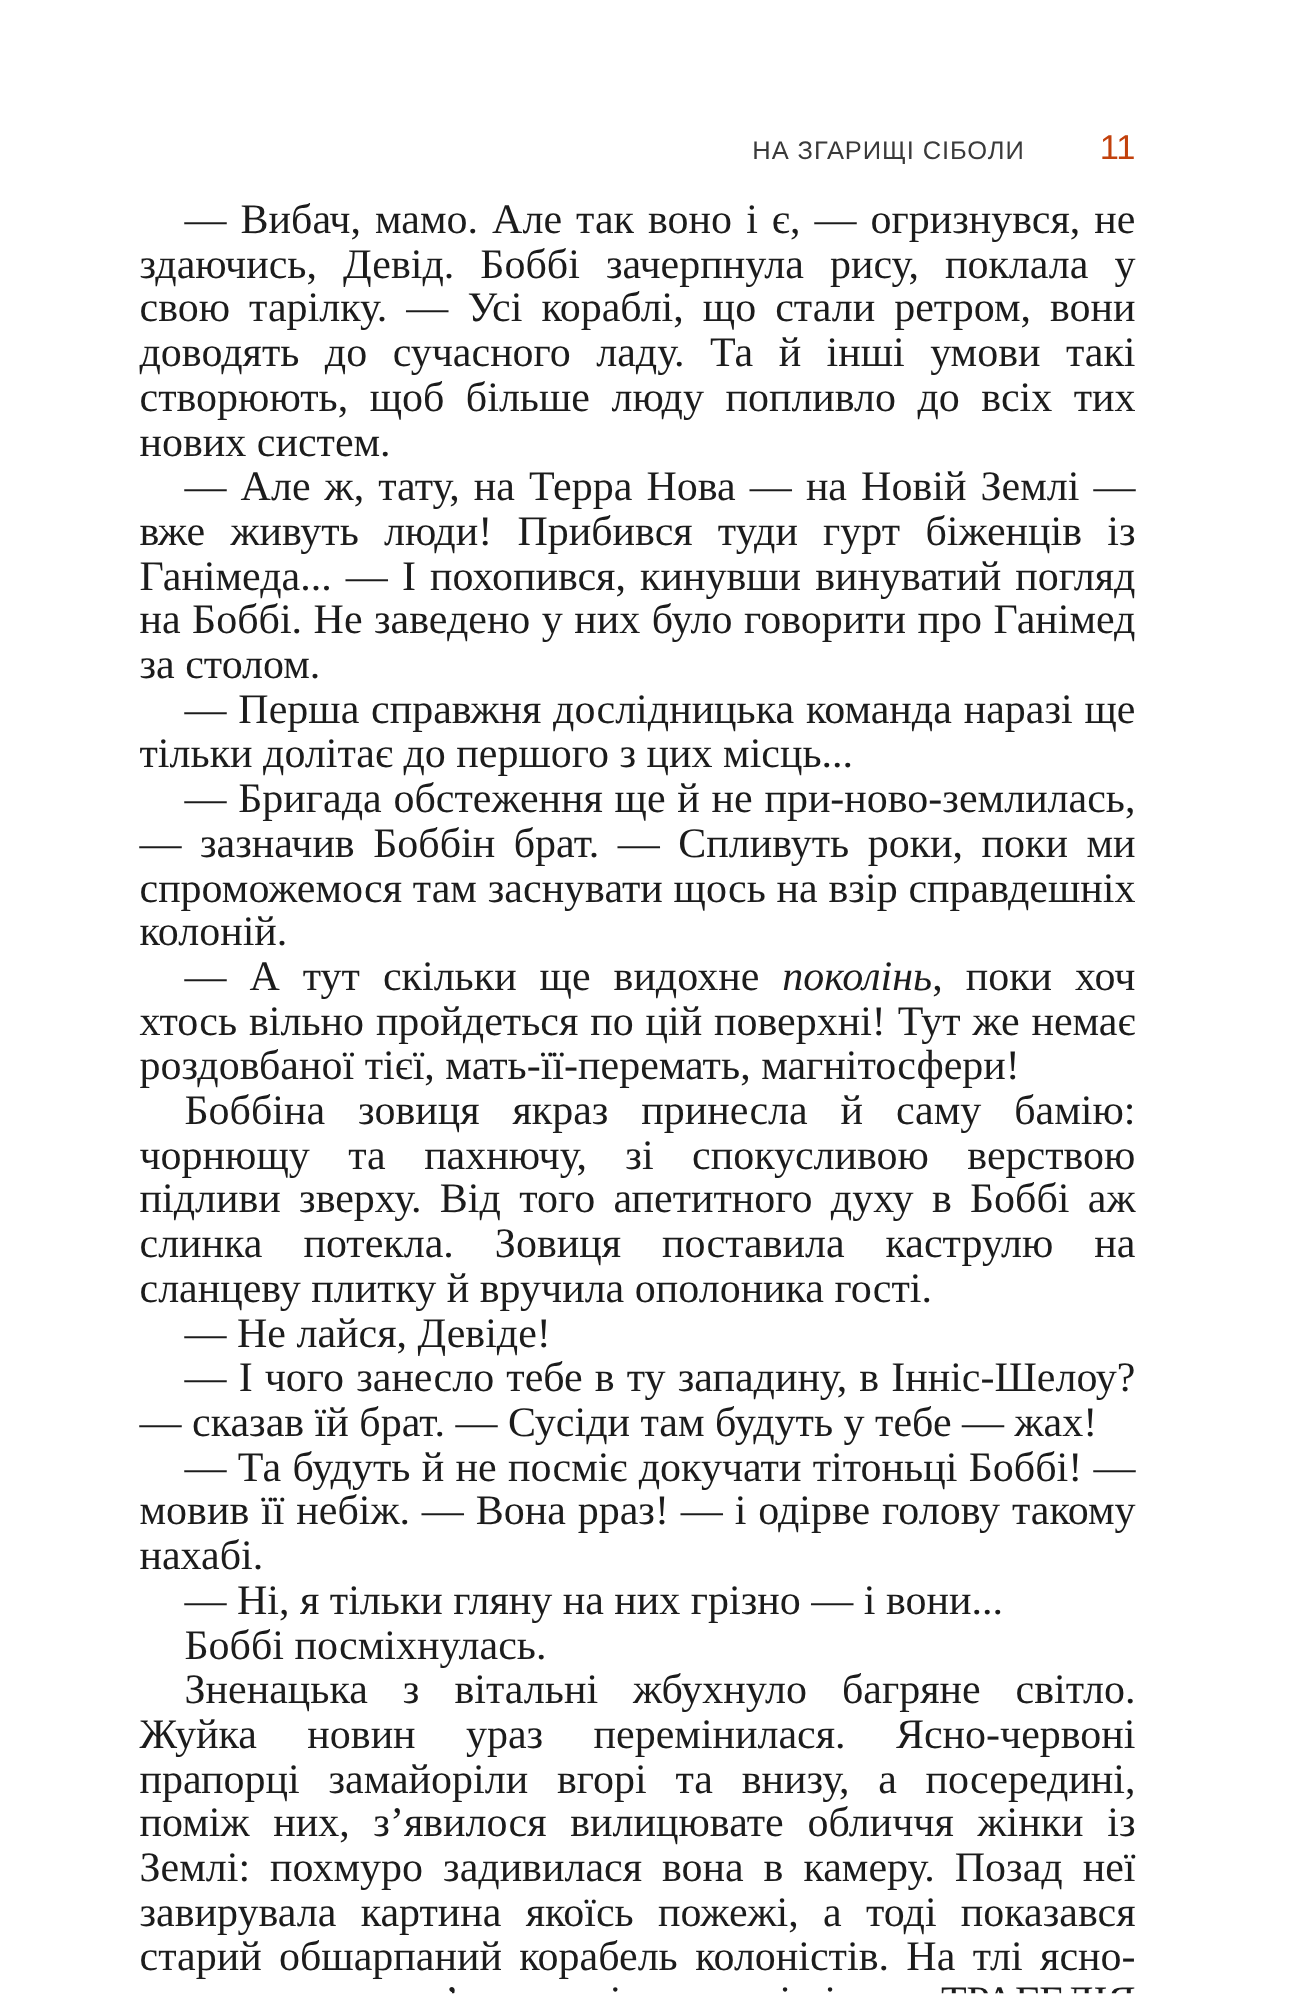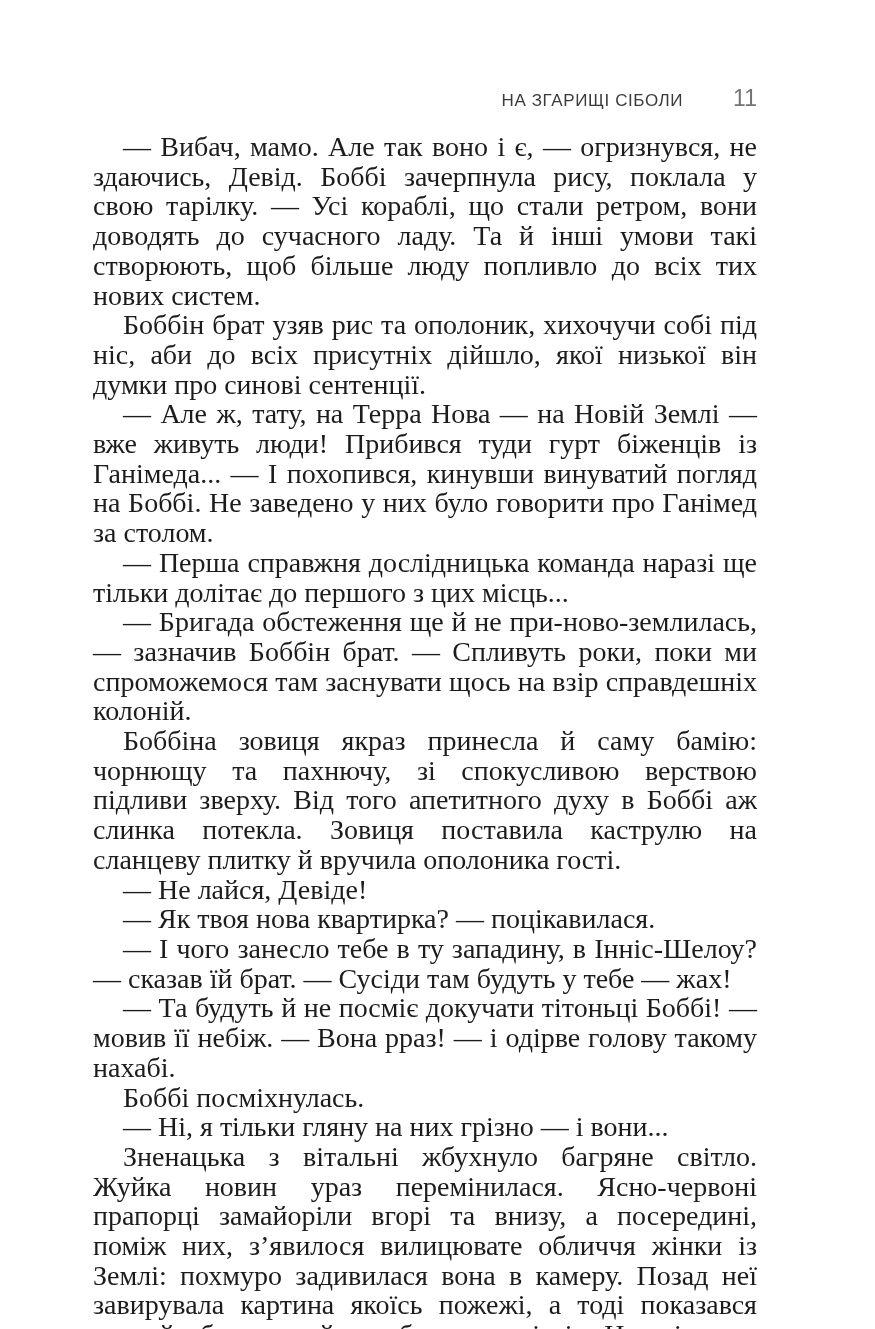--- a/index.html
+++ b/index.html
@@ -26,21 +26,21 @@
     font-family: "Liberation Sans", "DejaVu Sans", sans-serif;
   }
   .running-title {
     font-size: 17px;
     letter-spacing: 0.6px;
     color: #3a3a3a;
   }
   .page-number {
     font-size: 23px;
     margin-left: 50px;
-    color: #737373;
+    color: #c2410c;
   }
   .body-text {
     position: absolute;
     top: 132px;
     left: 93px;
     width: 664px;
     font-size: 28px;
     line-height: 29.7px;
     text-align: justify;
     color: #1c1c1c;
@@ -59,28 +59,27 @@
 
 <div class="page">
 
   <div class="running-header">
     <span class="running-title">НА ЗГАРИЩІ СІБОЛИ</span>
     <span class="page-number">11</span>
   </div>
 
   <main class="body-text">
       <p class="para"><span class="">— Вибач, мамо. Але так воно і є, — огризнувся, не здаючись, Девід. Боббі зачерпнула рису, поклала у свою тарілку. — Усі кораблі, що стали ретром, вони доводять до сучасного ладу. Та й інші умови такі створюють, щоб більше люду попливло до всіх тих нових систем.</span></p>
-      <p class="para"><span class="">Боббін брат узяв рис та ополоник, хихочучи собі під ніс, аби до всіх присутніх дійшло, якої низької він думки про синові сентенції.</span></p>
       <p class="para"><span class="">— Але ж, тату, на Терра Нова — на Новій Землі — вже живуть люди! Прибився туди гурт біженців із Ганімеда... — І похопився, кинувши винуватий погляд на Боббі. Не заведено у них було говорити про Ганімед за столом.</span></p>
       <p class="para"><span class="">— Перша справжня дослідницька команда наразі ще тільки долітає до першого з цих місць...</span></p>
       <p class="para"><span class="">— Бригада обстеження ще й не при-ново-землилась, — зазначив Боббін брат. — Спливуть роки, поки ми спроможемося там заснувати щось на взір справдешніх колоній.</span></p>
+      <p class="para"><span class="">— А тут скільки ще видохне </span><span class="italic">поколінь</span><span class="">, поки хоч хтось вільно пройдеться по цій поверхні! Тут же немає роздовбаної тієї, мать-її-перемать, магнітосфери!</span></p>
       <p class="para"><span class="">Боббіна зовиця якраз принесла й саму бамію: чорнющу та пахнючу, зі спокусливою верствою підливи зверху. Від того апетитного духу в Боббі аж слинка потекла. Зовиця поставила каструлю на сланцеву плитку й вручила ополоника гості.</span></p>
       <p class="para"><span class="">— Не лайся, Девіде!</span></p>
-      <p class="para"><span class="">— Як твоя нова квартирка? — поцікавилася.</span></p>
       <p class="para"><span class="">— І чого занесло тебе в ту западину, в Інніс-Шелоу? — сказав їй брат. — Сусіди там будуть у тебе — жах!</span></p>
       <p class="para"><span class="">— Та будуть й не посміє докучати тітоньці Боббі! — мовив її небіж. — Вона рраз! — і одірве голову такому нахабі.</span></p>
+      <p class="para"><span class="">— Ні, я тільки гляну на них грізно — і вони...</span></p>
       <p class="para"><span class="">Боббі посміхнулась.</span></p>
-      <p class="para"><span class="">— Ні, я тільки гляну на них грізно — і вони...</span></p>
       <p class="para"><span class="">Зненацька з вітальні жбухнуло багряне світло. Жуйка новин ураз перемінилася. Ясно-червоні прапорці замайоріли вгорі та внизу, а посередині, поміж них, з’явилося вилицювате обличчя жінки із Землі: похмуро задивилася вона в камеру. Позад неї завирувала картина якоїсь пожежі, а тоді показався старий обшарпаний корабель колоністів. На тлі ясно-червоного полум’я зачорніли великі літери: ТРАГЕДІЯ НА НОВІЙ ЗЕМЛІ.</span></p>
       <p class="para"><span class="">— Що сталось? — вигукнула Боббі. — Що в біса </span><span class="italic">трапилося</span><span class=""> там?</span></p>
     </main>
 
 </div>
 
 </body></html>

